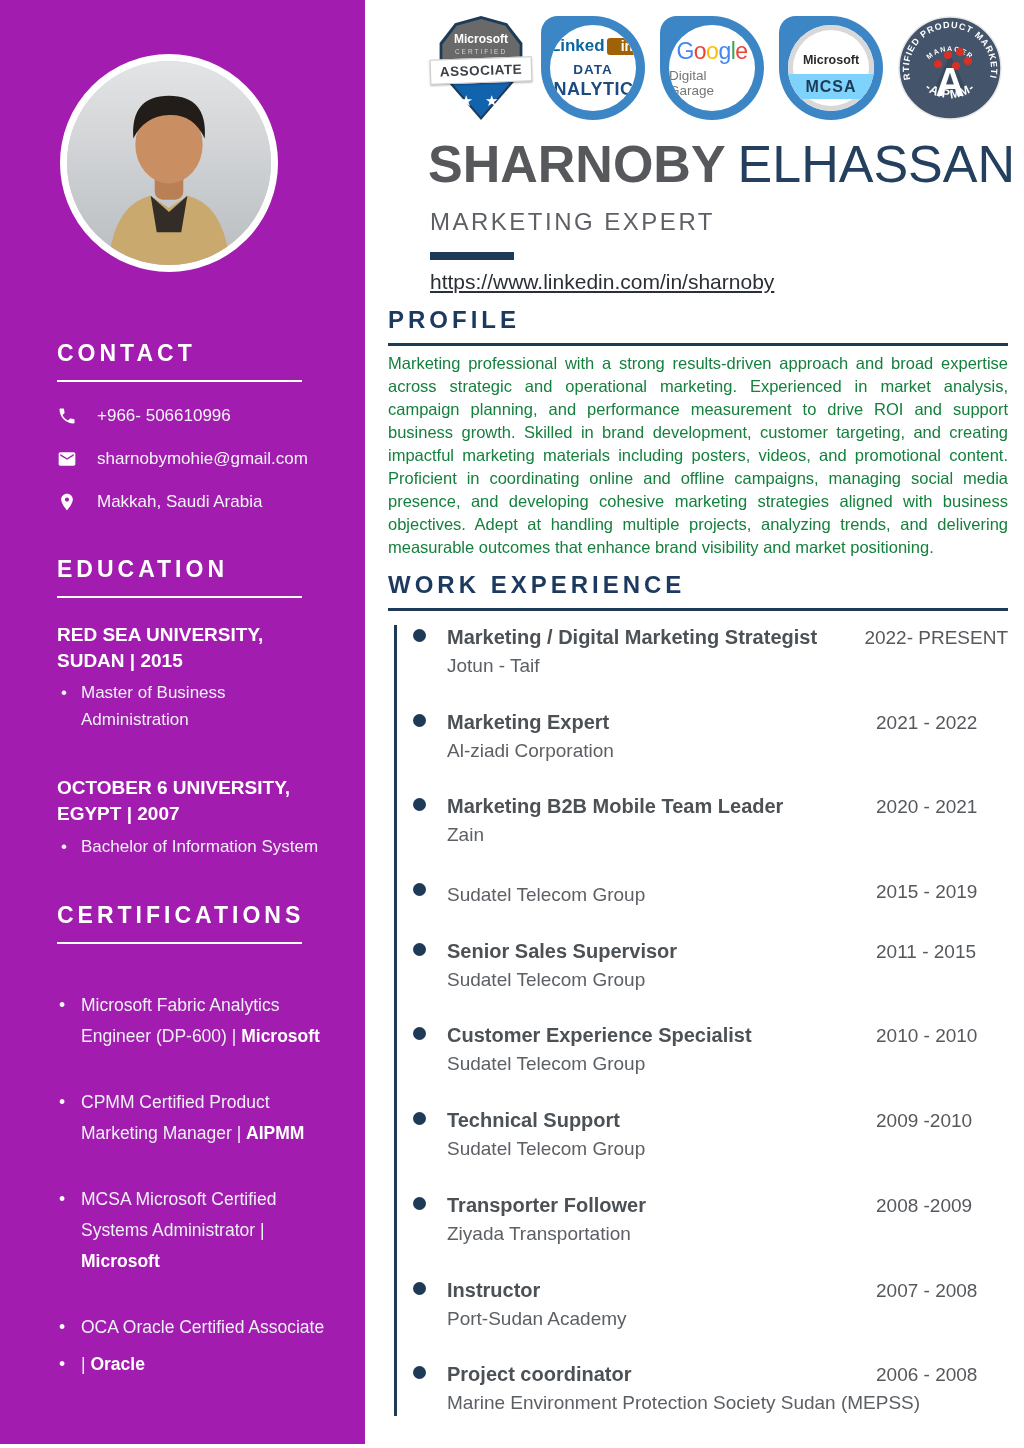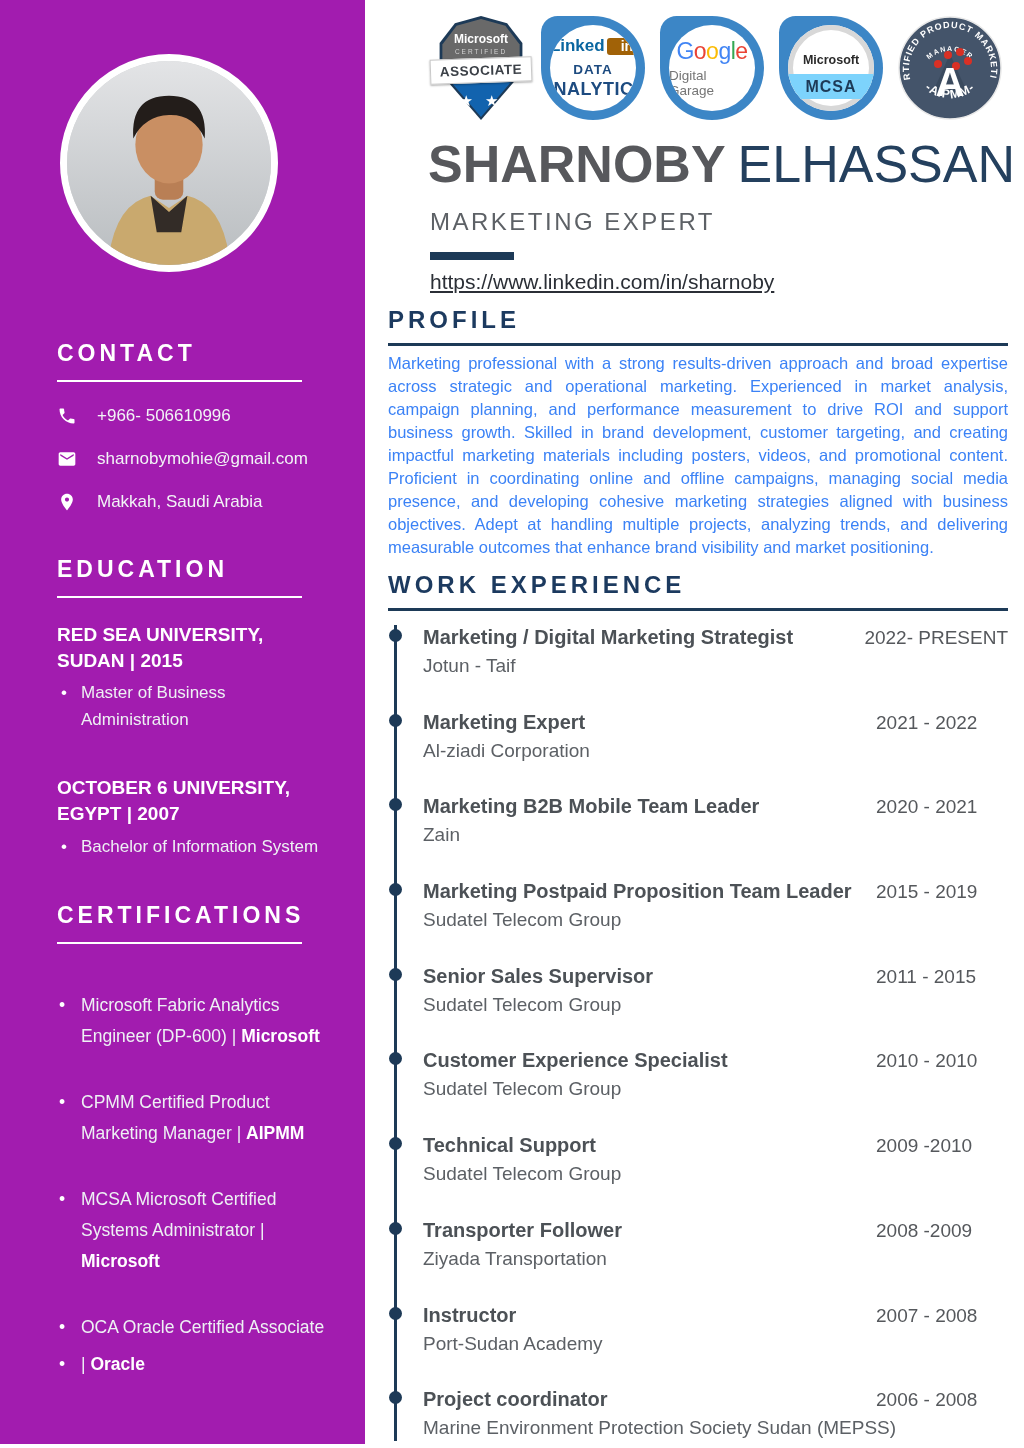--- a/index.html
+++ b/index.html
@@ -76,25 +76,25 @@
   
   .name-line { margin:13px 0 0 40px; white-space:nowrap; }
   .name-first { font-size:52px; font-weight:800; color:#57585c; letter-spacing:0; }
   .name-last  { font-size:52px; font-weight:300; color:#24405e; margin-left:12px; }
   .job-title  { margin:14px 0 0 42px; font-size:24px; letter-spacing:2.5px; color:#5d6166; }
   .title-bar  { margin:16px 0 10px 42px; width:84px; height:8px; background:#1d3a57; }
   .linkedin-link { display:inline-block; margin-left:42px; font-size:21px; color:#2b2f36; text-decoration:underline; }
 
   .main-heading { margin-top:12px; font-size:24px; font-weight:800; letter-spacing:4px; color:#1c3a5f; }
   .main-rule { height:3px; background:#1d3a57; margin-top:9px; }
-  .profile-text { margin-top:6px; font-size:16.5px; line-height:23px; color:#3b82f6; text-align:justify; }
+  .profile-text { margin-top:6px; font-size:16.5px; line-height:23px; color:#15803d; text-align:justify; }
 
   
   .timeline { margin:14px 0 0 6px; border-left:3px solid #1d3a57; padding-left:26px; }
-  .job { position:relative; display:flex; align-items:flex-start; margin-bottom:31px; }
+  .job { position:relative; display:flex; align-items:flex-start; margin-bottom:31px;margin-left:24px; }
   .job::before { content:""; position:absolute; left:-34px; top:4px; width:13px; height:13px; border-radius:50%; background:#1d3a57; }
   .job-main { flex:1 1 auto; min-width:0; }
   .job-name { font-size:20px; font-weight:bold; color:#4c5156; line-height:1.25; }
   .job-co   { font-size:19px; color:#5c6065; line-height:1.3; margin-top:4px; white-space:nowrap; }
   .job-dates { flex:0 0 132px; font-size:19px; color:#55585c; padding-top:2px; white-space:nowrap; }
 </style>
 </head>
 <body>
 
 <div class="page">
@@ -269,21 +269,20 @@
       </div>
       <div class="job">
         <div class="job-main">
             <div class="job-name">Marketing B2B Mobile Team Leader</div>
             <div class="job-co">Zain</div>
           </div>
         <div class="job-dates">2020 - 2021</div>
       </div>
       <div class="job">
         <div class="job-main">
-            <div class="job-name">Marketing Postpaid Proposition Team Leader</div>
             <div class="job-co">Sudatel Telecom Group</div>
           </div>
         <div class="job-dates">2015 - 2019</div>
       </div>
       <div class="job">
         <div class="job-main">
             <div class="job-name">Senior Sales Supervisor</div>
             <div class="job-co">Sudatel Telecom Group</div>
           </div>
         <div class="job-dates">2011 - 2015</div>

